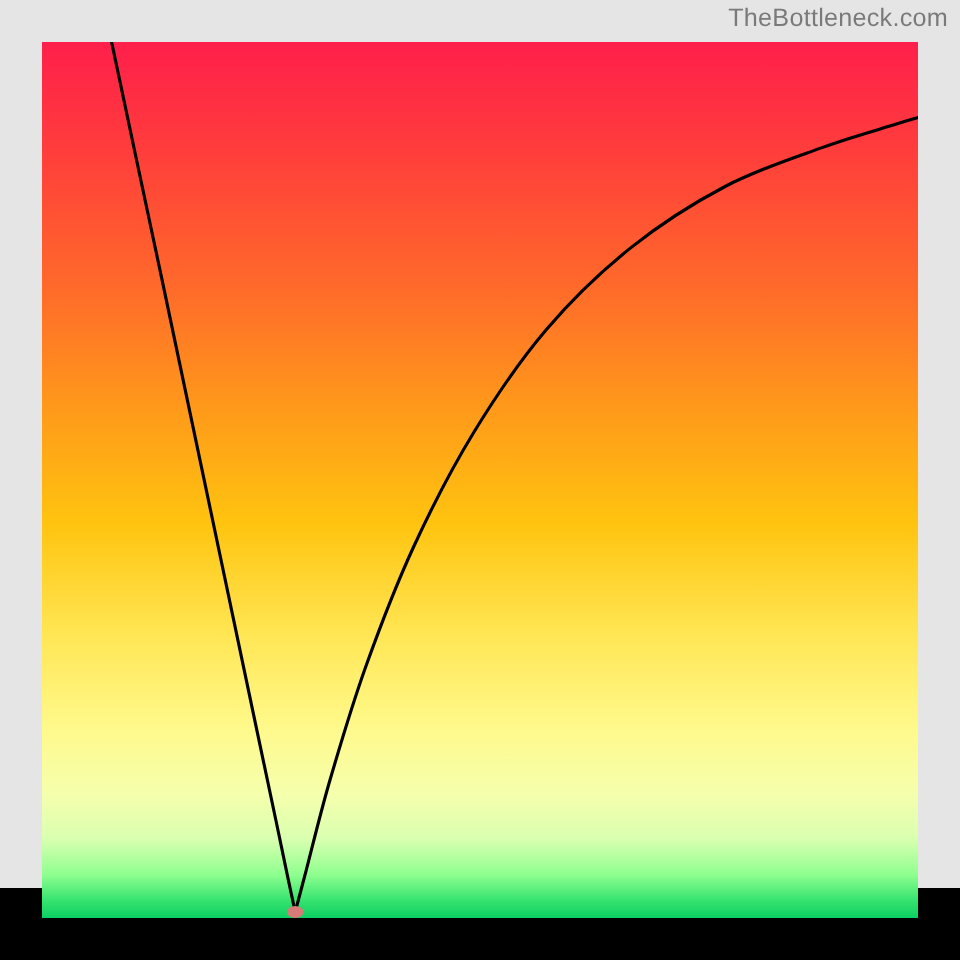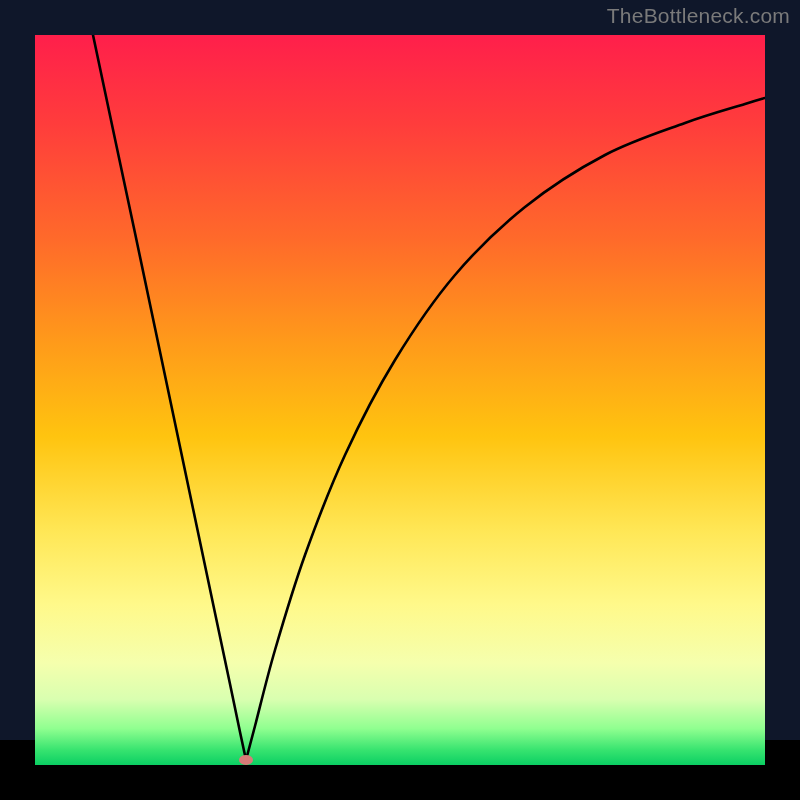--- a/index.html
+++ b/index.html
@@ -8,21 +8,21 @@
     width: 800px;
     height: 800px;
     background: #000;
     overflow: hidden;
     font-family: Arial, Helvetica, sans-serif;
   }
   .outer {
     position: relative;
     width: 800px;
     height: 740px;
-    background: #0f172a;
+    background: #e5e5e5;
   }
   .plot {
     position: absolute;
     left: 35px;
     top: 35px;
     width: 730px;
     height: 730px;
     background: linear-gradient(
       to bottom,
       #ff1f4b 0%,

